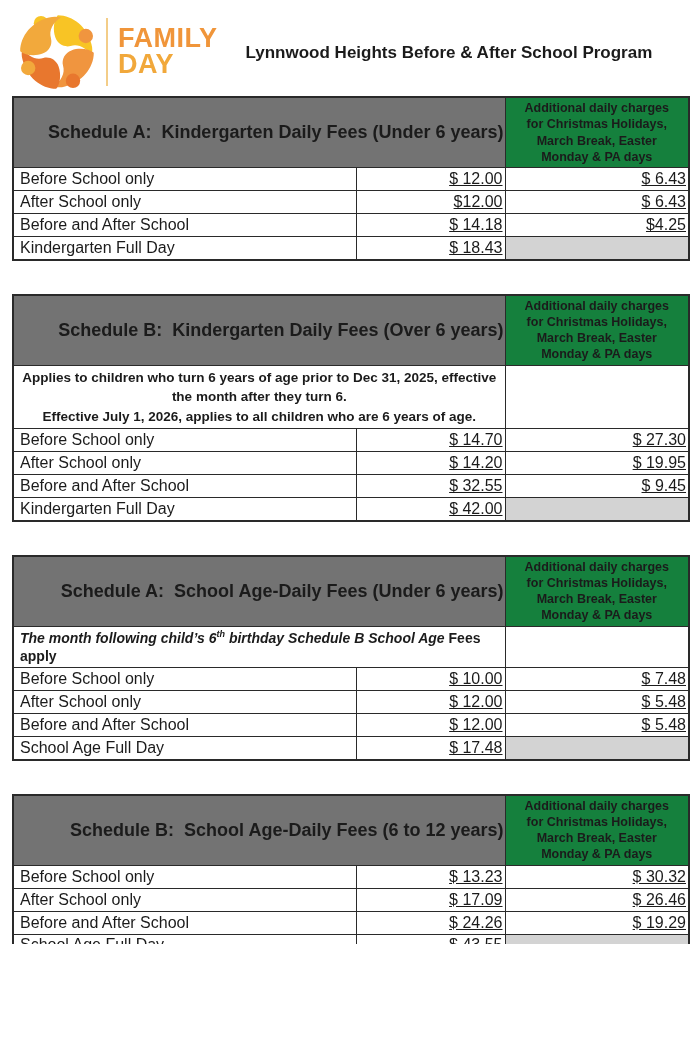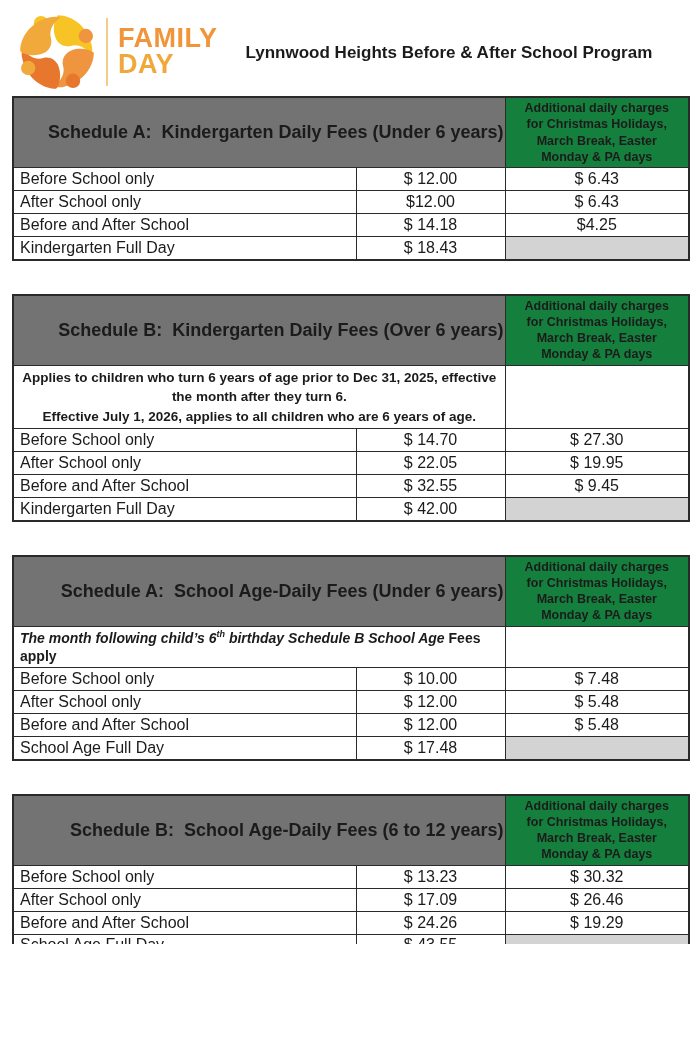--- a/index.html
+++ b/index.html
@@ -51,21 +51,21 @@
   .note-h3 { height: 54px; }
   .note-left {
     font-weight: bold; font-size: 14px; text-align: left; vertical-align: top;
     padding: 2px 6px; line-height: 1.3; height: 38px;
   }
   .note-left .it { font-style: italic; }
   .note-left sup { font-size: 9px; }
 
   .data-row td { height: 23px; font-size: 16px; vertical-align: middle; margin-left: 7px; }
   .cell-label { padding: 0 6px; text-align: left; }
-  .cell-fee, .cell-add { text-align: center; padding: 0 2px; }
+  .cell-fee, .cell-add { text-align: right; padding: 0 2px; text-decoration: underline; }
   .shaded { background: #d3d3d3; }
 </style>
 </head>
 <body>
 
 <div class="page">
 
   <div class="doc-header">
     <div class="logo">
       <span class="logo-icon">
@@ -150,21 +150,21 @@
 Effective July 1, 2026, applies to all children who are 6 years of age.</td>
         <td></td>
       </tr>
       <tr class="data-row">
         <td class="cell-label">Before School only</td>
         <td class="cell-fee">$ 14.70</td>
         <td class="cell-add">$ 27.30</td>
       </tr>
       <tr class="data-row">
         <td class="cell-label">After School only</td>
-        <td class="cell-fee">$ 22.05</td>
+        <td class="cell-fee">$ 14.20</td>
         <td class="cell-add">$ 19.95</td>
       </tr>
       <tr class="data-row">
         <td class="cell-label">Before and After School</td>
         <td class="cell-fee">$ 32.55</td>
         <td class="cell-add">$ 9.45</td>
       </tr>
       <tr class="data-row">
         <td class="cell-label">Kindergarten Full Day</td>
         <td class="cell-fee">$ 42.00</td>

